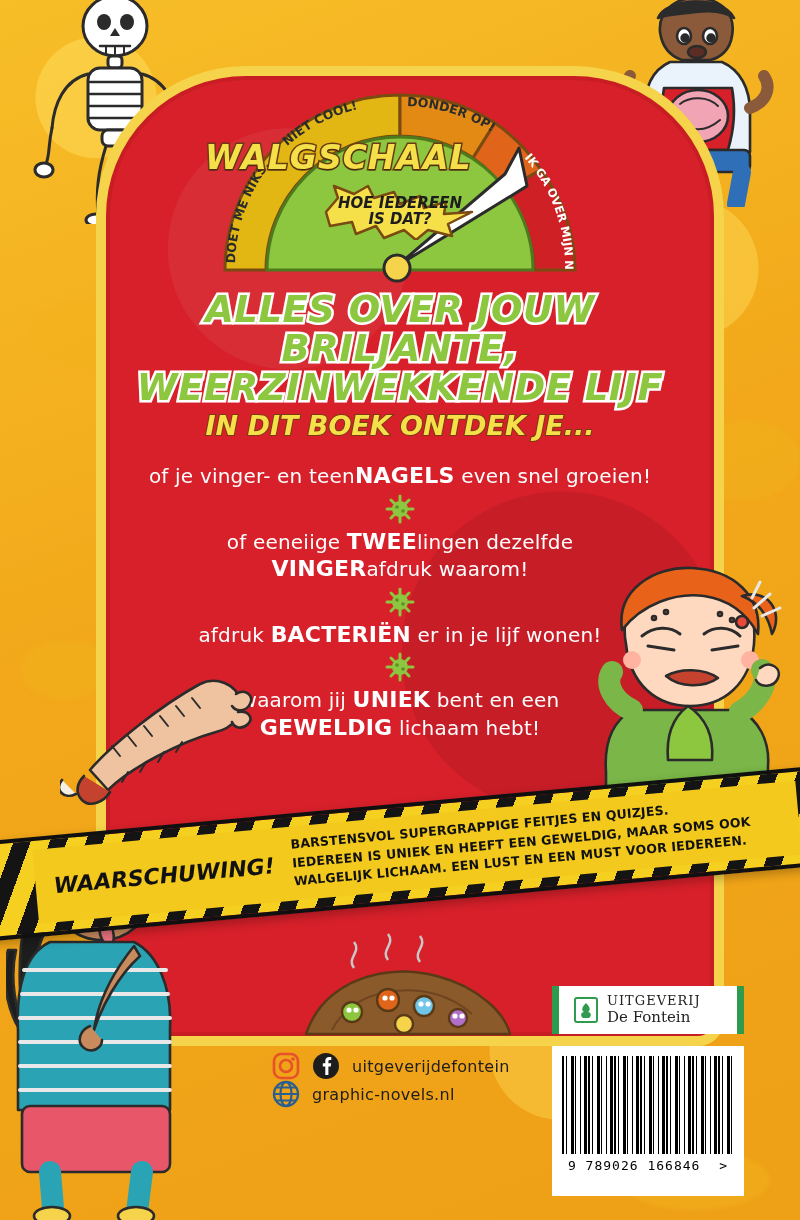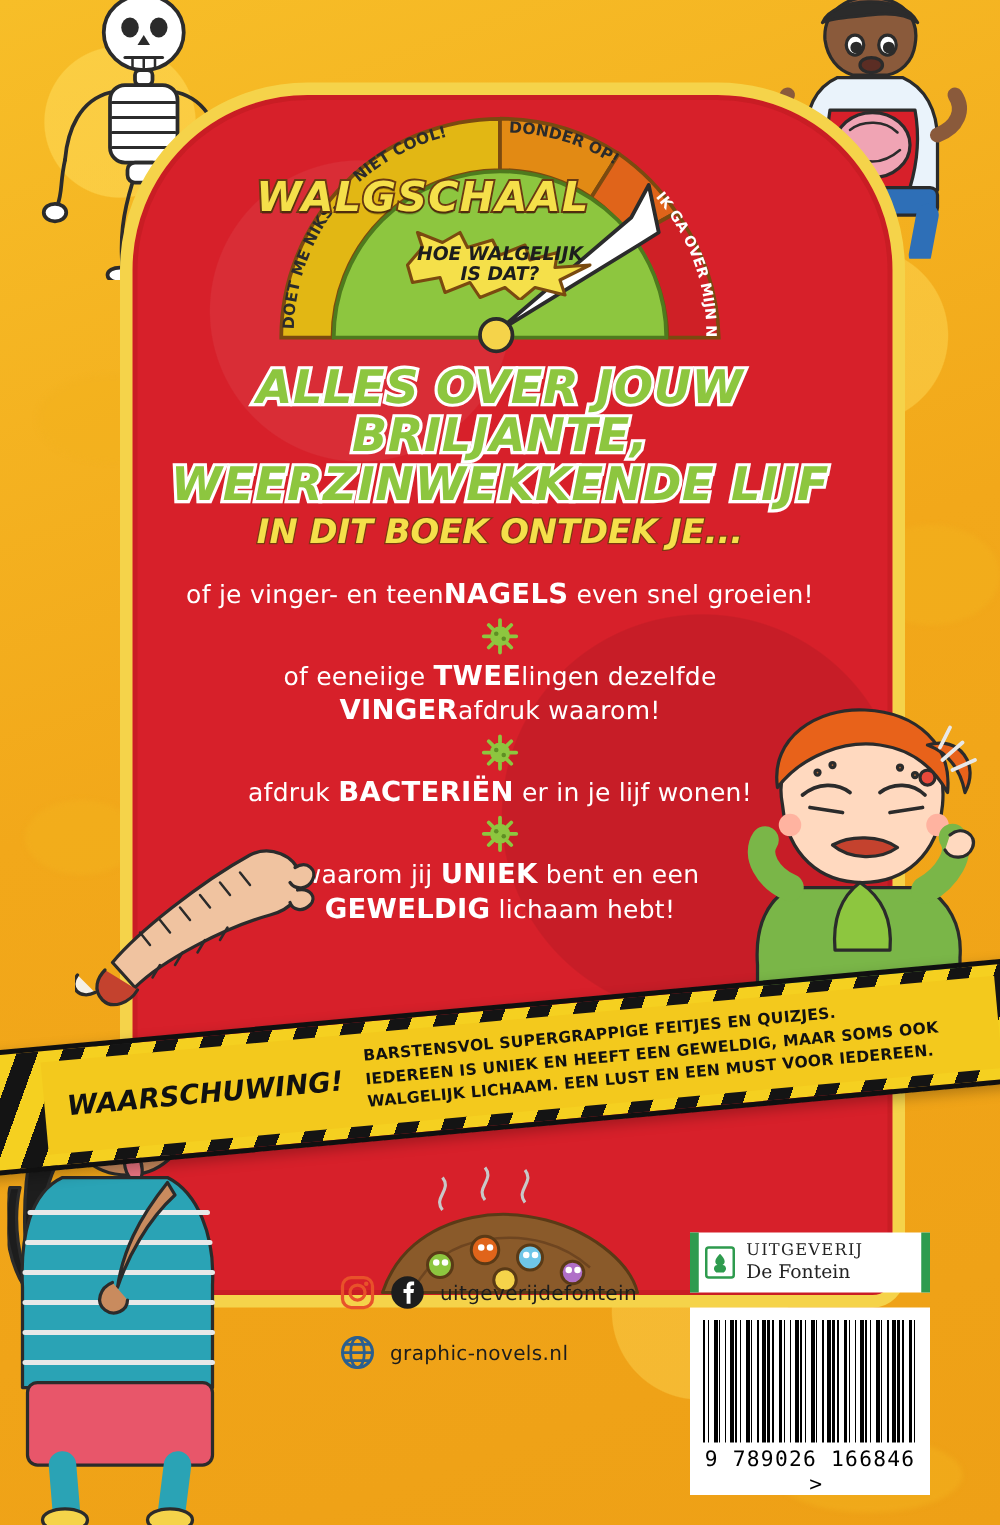--- a/index.html
+++ b/index.html
@@ -85,44 +85,44 @@
     background:#f3c91d;
     display:flex;align-items:center;gap:18px;padding:0 18px;
   }
   .tape-word{
     font-weight:bold;font-style:italic;font-size:22px;color:#111;white-space:nowrap;
   }
   .tape-lines{font-size:12.5px;line-height:1.5;color:#111;font-weight:bold;letter-spacing:.2px;}
 
   
   .social{
-    position:absolute;left:272px;top:1020px;display:flex;flex-direction:column;gap:20px;
+    position:absolute;left:272px;top:1052px;display:flex;flex-direction:column;gap:0;
   }
   .srow{display:flex;align-items:center;gap:12px;}
   .srow .label{font-size:16px;color:#1d1d1d;letter-spacing:.3px;}
   .ico{width:28px;height:28px;display:inline-block;}
 
   .publisher{
     position:absolute;left:552px;top:986px;width:192px;height:48px;
     background:#fff;border-left:7px solid #2e9b4e;border-right:7px solid #2e9b4e;
-    display:flex;align-items:center;gap:8px;padding-left:4px;box-sizing:border-box;
+    display:flex;align-items:center;gap:8px;padding-left:14px;box-sizing:border-box;
   }
   .pub-txt{font-family:"DejaVu Serif", serif;font-size:13px;line-height:1.15;color:#222;letter-spacing:1px;}
 
   .barcode{
     position:absolute;left:552px;top:1046px;width:192px;height:150px;background:#fff;
     padding:10px 10px 4px;box-sizing:border-box;
   }
   .bars{height:98px;width:100%;
     background:repeating-linear-gradient(90deg,
       #000 0 2px,#fff 2px 4px,#000 4px 5px,#fff 5px 9px,
       #000 9px 12px,#fff 12px 13px,#000 13px 14px,#fff 14px 18px,
       #000 18px 19px,#fff 19px 22px,#000 22px 25px,#fff 25px 26px);
   }
-  .isbn{text-align:center;font-family:"DejaVu Sans Mono", monospace;font-size:17px;letter-spacing:1px;margin-top:4px;color:#000;}
+  .isbn{text-align:center;font-family:"DejaVu Sans Mono", monospace;font-size:13px;letter-spacing:1px;margin-top:4px;color:#000;}
 
   
   .art{position:absolute;}
 </style>
 </head>
 <body>
 
 <div class="page">
 
   <div class="blotch" style="left:30px;top:300px;width:120px;height:70px;"></div>
@@ -211,21 +211,21 @@
         <path d="M 192 188 L 300 96 L 314 70 L 322 108 L 306 118 Z" fill="#ffffff" stroke="#2b2b2b" stroke-width="3" stroke-linejoin="round"></path>
         <circle cx="192" cy="190" r="13" fill="#f5d34a" stroke="#2b2b2b" stroke-width="3"></circle>
       </g>
     </svg>
     <div class="gauge-title">WALGSCHAAL</div>
     <div class="gauge-burst">
       <svg width="160" height="56" viewBox="0 0 160 56" style="position:absolute;left:0;top:-4px;">
         <path d="M6 28 L18 14 L14 2 L34 10 L48 2 L54 14 L74 8 L80 20 L100 12 L104 24 L126 18 L124 30 L152 28 L128 40 L132 52 L108 46 L96 56 L84 46 L64 54 L56 42 L36 50 L32 38 L10 42 Z" fill="#f5e04a" stroke="#7a4a10" stroke-width="2.5" stroke-linejoin="round"></path>
       </svg>
       <div class="txt" style="position:relative;padding-top:8px;">
-        <div>HOE WALGELIJK</div>
+        <div>HOE IEDEREEN</div>
         <div>IS DAT?</div>
       </div>
     </div>
   </div>
 
   <div class="headline">
     <div>ALLES OVER JOUW BRILJANTE,</div>
     <div>WEERZINWEKKENDE LIJF</div>
   </div>
 

